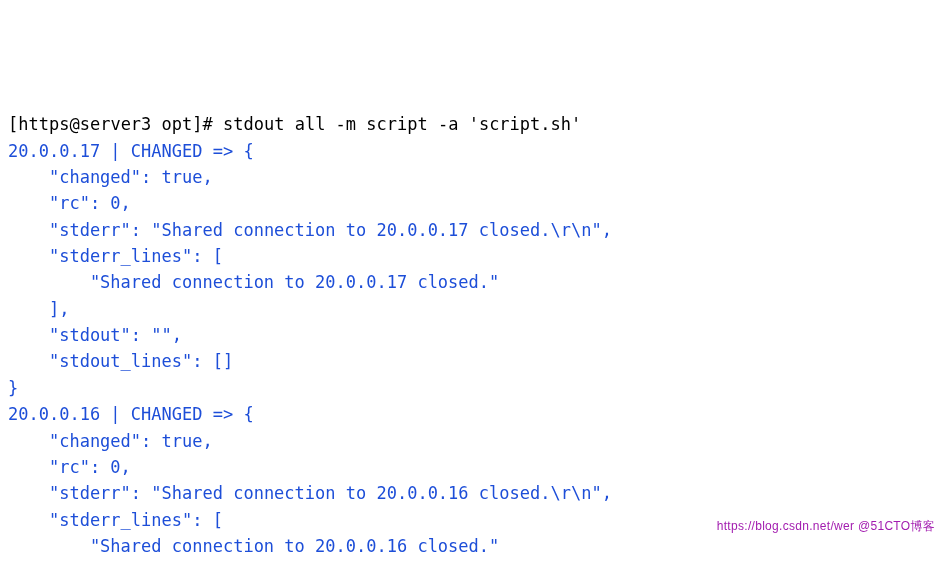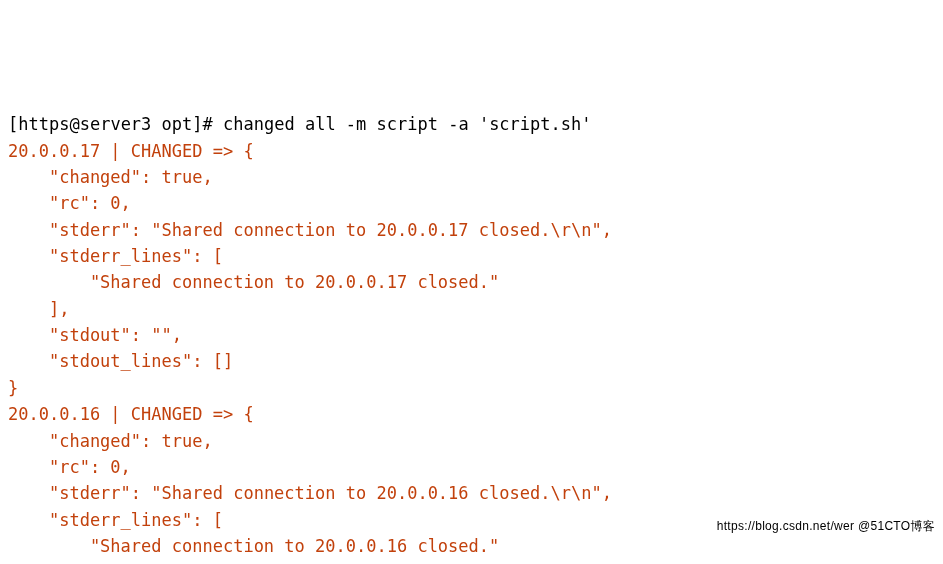--- a/index.html
+++ b/index.html
@@ -10,37 +10,37 @@
     font-size: 17px;
     line-height: 1.55;
     color: #222;
     width: 943px;
     height: 564px;
     box-sizing: border-box;
     white-space: pre;
     position: relative;
   }
   .black { color: #000000; }
-  .olive { color: #c2410c; }
+  .olive { color: #1d4ed8; }
   .watermark {
     position: absolute;
     right: 8px;
     bottom: 28px;
     font-family: sans-serif;
     font-size: 12px;
-    color: #000000;
+    color: #a21caf;
     letter-spacing: 0.3px;
   }
 </style>
 </head>
 <body>
 
 
 
-<div><span class="black">[</span><span class="black">https</span><span class="black">@</span><span class="black">server3</span><span class="black"> opt</span><span class="black">]</span><span class="black"># </span><span class="black">changed all -m script -a 'script.sh'</span>
+<div><span class="black">[</span><span class="black">https</span><span class="black">@</span><span class="black">server3</span><span class="black"> opt</span><span class="black">]</span><span class="black"># </span><span class="black">stdout all -m script -a 'script.sh'</span>
 <span class="olive">20.0.0.17</span><span class="olive"> | </span><span class="olive">CHANGED</span><span class="olive"> =&gt; {</span>
 <span class="olive">    "changed"</span><span class="olive">: true,</span>
 <span class="olive">    "rc"</span><span class="olive">: 0,</span>
 <span class="olive">    "stderr"</span><span class="olive">: "Shared connection to 20.0.0.17 closed.\r\n",</span>
 <span class="olive">    "stderr_lines"</span><span class="olive">: [</span>
 <span class="olive">        "Shared connection to 20.0.0.17 closed."</span>
 <span class="olive">    ],</span>
 <span class="olive">    "stdout"</span><span class="olive">: "",</span>
 <span class="olive">    "stdout_lines"</span><span class="olive">: []</span>
 <span class="olive">}</span>

